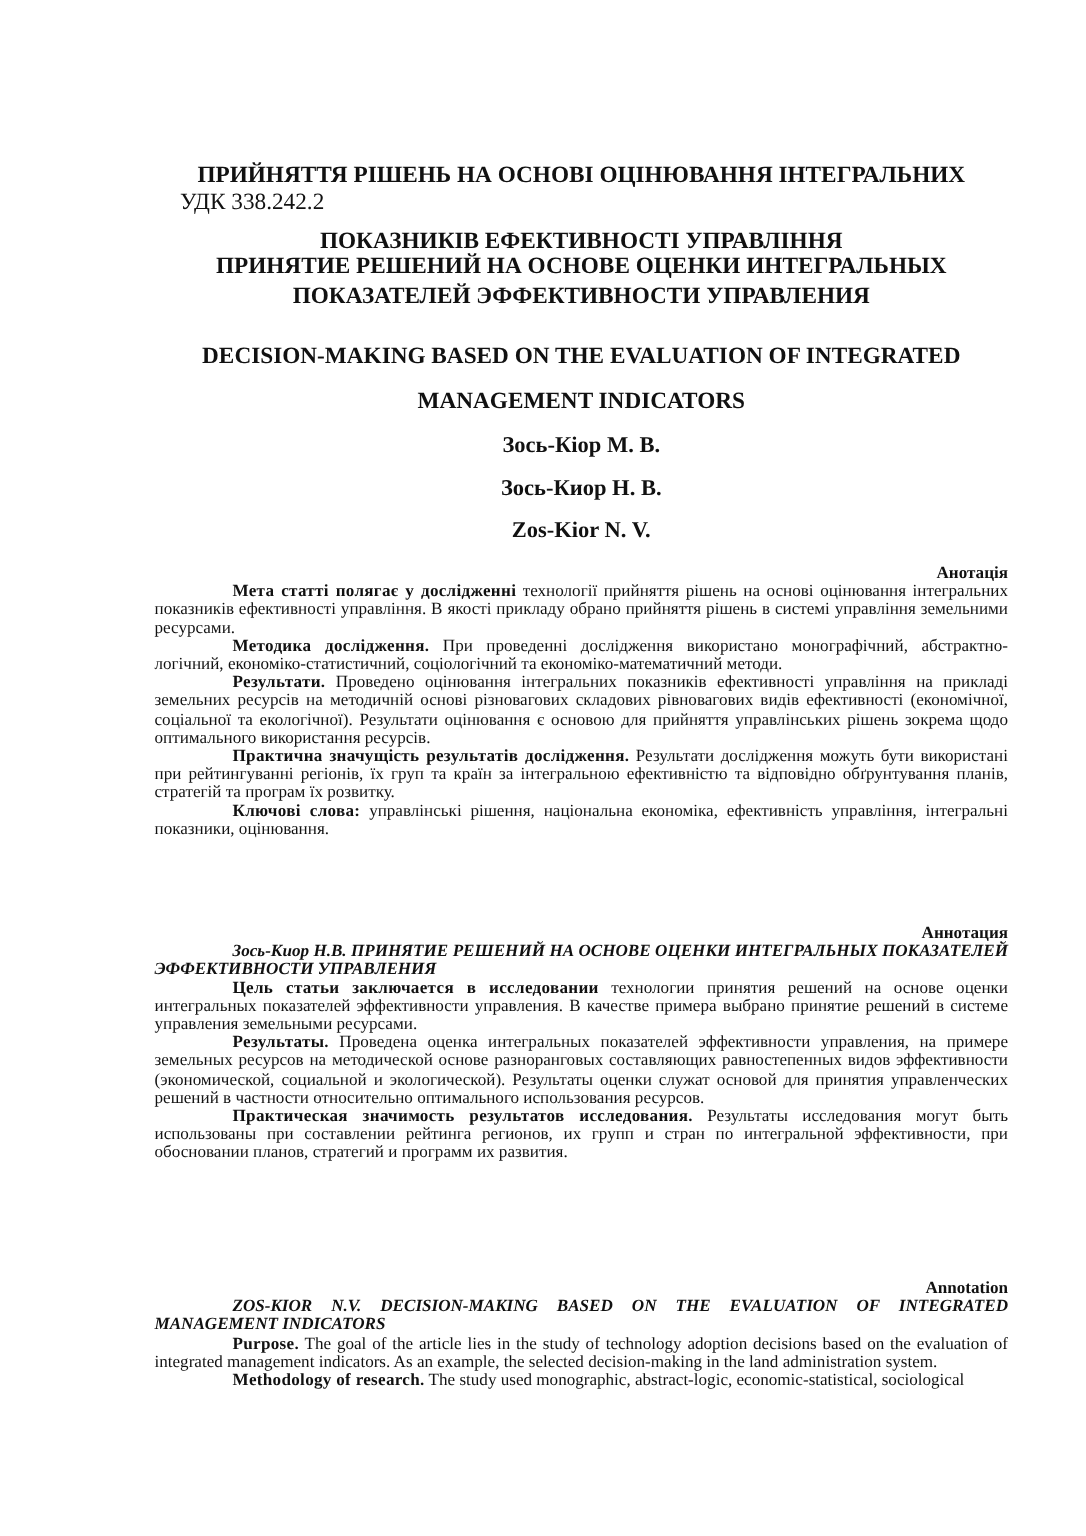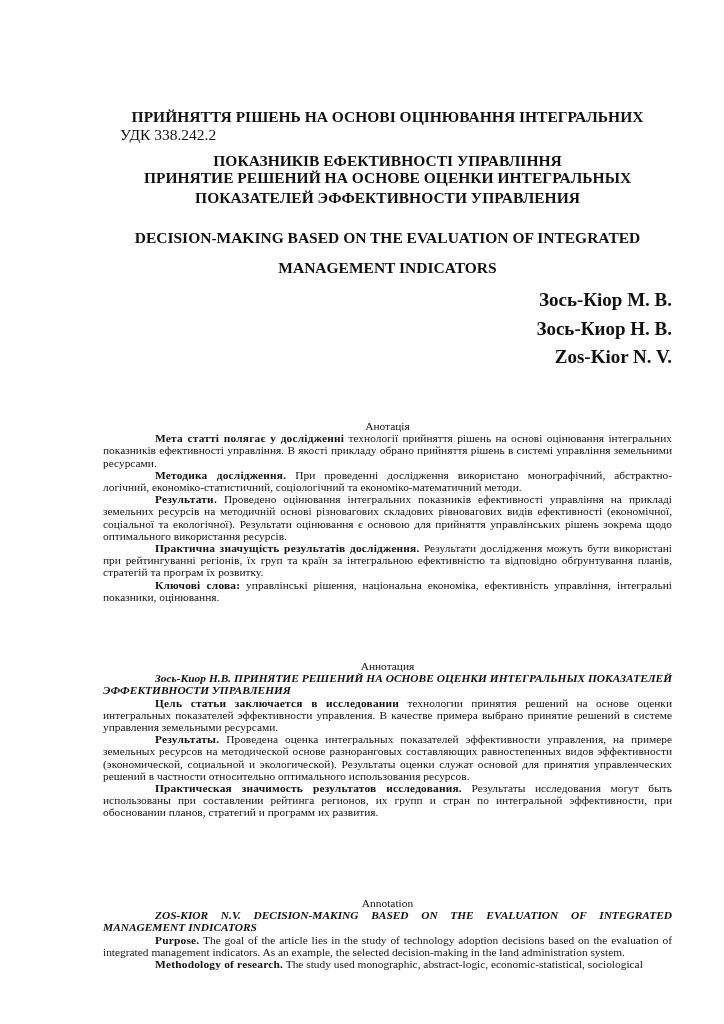--- a/index.html
+++ b/index.html
@@ -1,22 +1,22 @@
 <!DOCTYPE html>
 <html><head>
 <meta charset="utf-8">
 <style>
   html, body { margin: 0; padding: 0; background: #ffffff; }
   body { width: 724px; height: 1024px; overflow: hidden; position: relative; font-family: "Liberation Serif", serif; color: #111; }
   .page { position: absolute; left: 103px; top: 0; width: 569px; }
   .udk { position: absolute; left: 17px; top: 78px; font-size: 15.5px; white-space: nowrap; margin-top: 48px; }
   .title { position: absolute; left: -10px; width: 589px; text-align: center; font-weight: bold; font-size: 15.5px; white-space: nowrap; }
-  .author { position: absolute; left: 0; width: 569px; text-align: right; font-weight: bold; font-size: 19px; }
+  .author { position: absolute; left: 0; width: 569px; text-align: center; font-weight: bold; font-size: 15px; }
   .section { position: absolute; left: 0; width: 569px; font-size: 11.4px; line-height: 12.2px; }
-  .sec-head { text-align: center; font-weight: normal; margin-top: 44px; }
+  .sec-head { text-align: right; font-weight: bold; }
   .ital-title { font-style: italic; font-weight: bold; text-align: justify; text-align-last: left; }
   p { margin: 0; text-align: justify; text-indent: 52px; }
   .ital-title { text-indent: 52px; }
   .lead { font-weight: bold; letter-spacing: 0.2px; }
 </style>
 </head>
 <body>
 
 <div class="page">
   <div class="udk">УДК 338.242.2</div>

